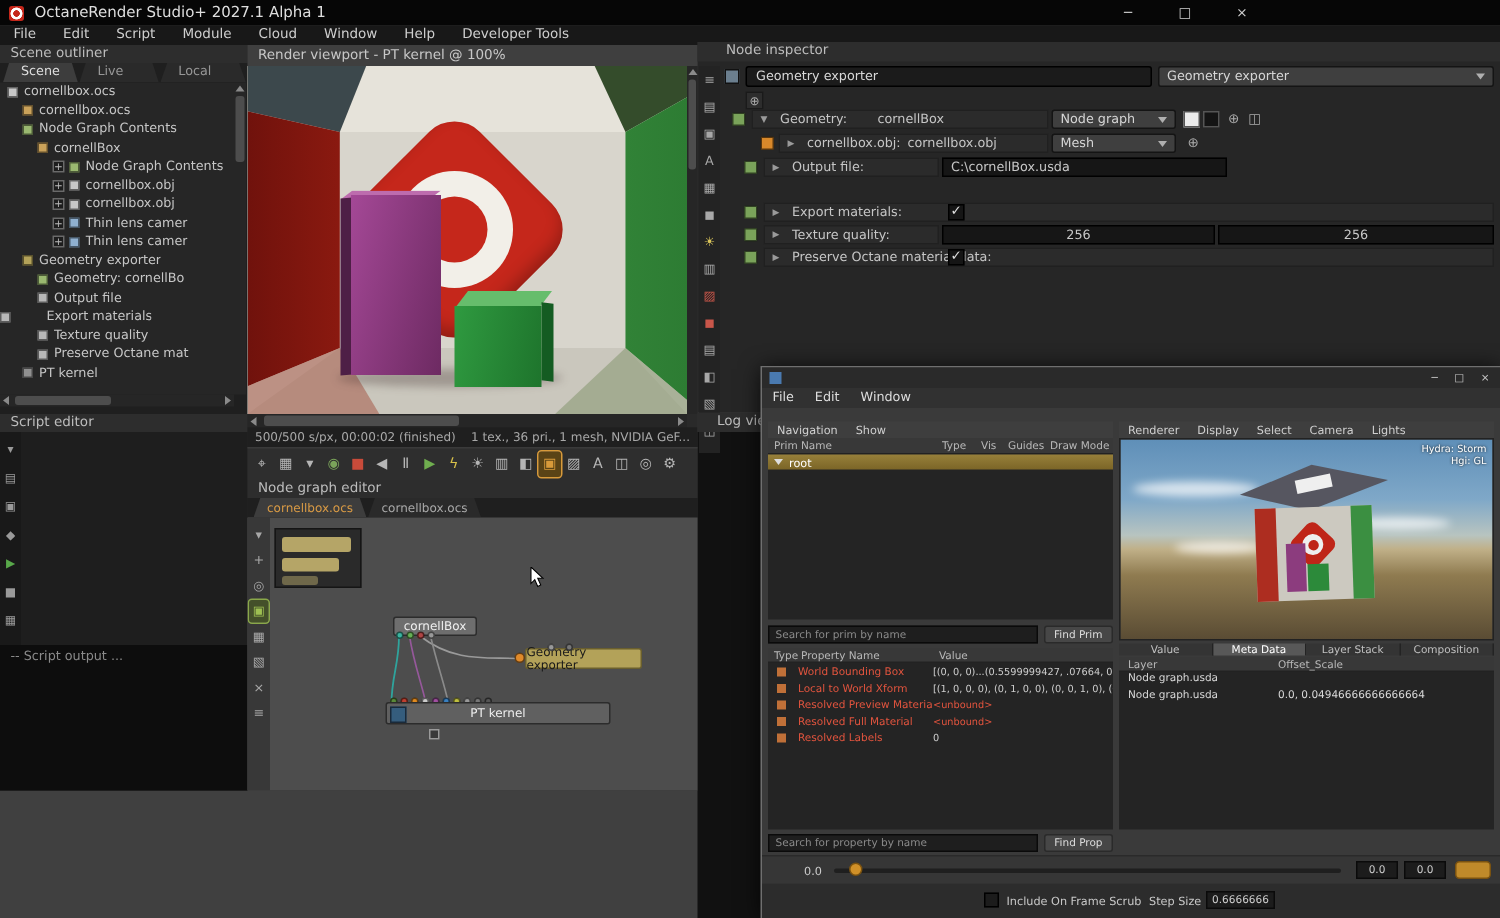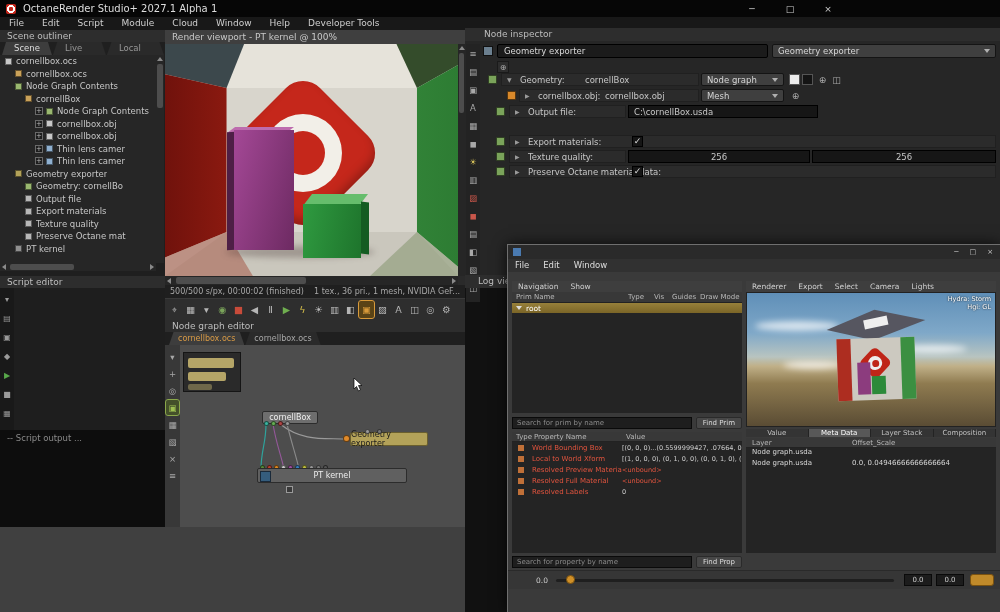--- a/index.html
+++ b/index.html
@@ -164,21 +164,21 @@
         <div class="tree-lbl">Geometry exporter</div>
       </div>
       <div class="tree-row" style="padding-left: 25px;">
         <div class="tree-ico" style="background: rgb(154, 184, 112);"></div>
         <div class="tree-lbl">Geometry: cornellBo</div>
       </div>
       <div class="tree-row" style="padding-left: 25px;">
         <div class="tree-ico" style="background: rgb(184, 184, 184);"></div>
         <div class="tree-lbl">Output file</div>
       </div>
-      <div class="tree-row" style="padding-left: 25px;">
+      <div class="tree-row" style=" gap: 20px;">
         <div class="tree-ico" style="background: rgb(184, 184, 184);"></div>
         <div class="tree-lbl">Export materials</div>
       </div>
       <div class="tree-row" style="padding-left: 25px;">
         <div class="tree-ico" style="background: rgb(184, 184, 184);"></div>
         <div class="tree-lbl">Texture quality</div>
       </div>
       <div class="tree-row" style="padding-left: 25px;">
         <div class="tree-ico" style="background: rgb(184, 184, 184);"></div>
         <div class="tree-lbl">Preserve Octane mat</div>
@@ -534,21 +534,21 @@
           <div class="uv-pval">0</div>
         </div>
       </div>
     <div class="p flex" style="left:4px;top:310px;width:230px;height:13px;">
       <input class="uv-input" placeholder="Search for property by name" style="">
       <button class="uv-btn">Find Prop</button>
     </div>
 
     <div class="p flex" id="uv-rmenus" style="left:238px;top:36px;width:250px;height:11px;background:#3e3e3e;">
         <div class="uv-menu sm">Renderer</div>
-        <div class="uv-menu sm">Export</div>
+        <div class="uv-menu sm">Display</div>
         <div class="uv-menu sm">Select</div>
         <div class="uv-menu sm">Camera</div>
         <div class="uv-menu sm">Lights</div>
       </div>
     <div class="p" style="left:238px;top:47px;width:250px;height:135px;overflow:hidden;border:1px solid #222;background:linear-gradient(180deg,#5f8fb8 0%,#7fa8c8 30%,#b8c4c0 48%,#c0b088 55%,#8f7b50 68%,#5a4c34 100%);">
       <div class="cloud" style="left:8px;top:28px;width:84px;height:10px;"></div>
       <div class="cloud" style="left:150px;top:52px;width:70px;height:8px;"></div>
       <div class="cloud" style="left:36px;top:68px;width:60px;height:8px;"></div>
 
       <div class="p" style="left:74px;top:12px;width:110px;height:104px;transform:rotate(-2deg);">
@@ -595,15 +595,23 @@
       <div class="p" style="left:48px;top:8px;width:338px;height:3px;background:#1f1f1f;border-radius:2px;"></div>
       <div class="p" style="left:58px;top:4px;width:9px;height:9px;border-radius:50%;background:#d09028;border:1px solid #7a5210;"></div>
       <div class="p uv-field" style="left:396px;top:3px;width:28px;height:12px;">
         <span>0.0</span>
       </div>
       <div class="p uv-field" style="left:428px;top:3px;width:28px;height:12px;">
         <span>0.0</span>
       </div>
       <div class="p" style="left:462px;top:3px;width:24px;height:12px;background:#c08a2a;border-radius:3px;border:1px solid #7a5210;"></div>
     </div>
+    <div class="p" style="left:0;top:344px;width:492px;height:23px;background:#2c2c2c;">
+      <div class="p" style="left:148px;top:6px;width:10px;height:10px;background:#1c1c1c;border:1px solid #000;"></div>
+      <span class="p" style="left:163px;top:7px;font-size:7.5px;color:#c8c8c8;">Include On Frame Scrub</span>
+      <span class="p" style="left:258px;top:7px;font-size:7.5px;color:#c8c8c8;">Step Size</span>
+      <div class="p uv-field" style="left:296px;top:5px;width:46px;height:12px;">
+        <span>0.6666666</span>
+      </div>
+    </div>
   </div>
 
 </div>
 
 </body></html>

